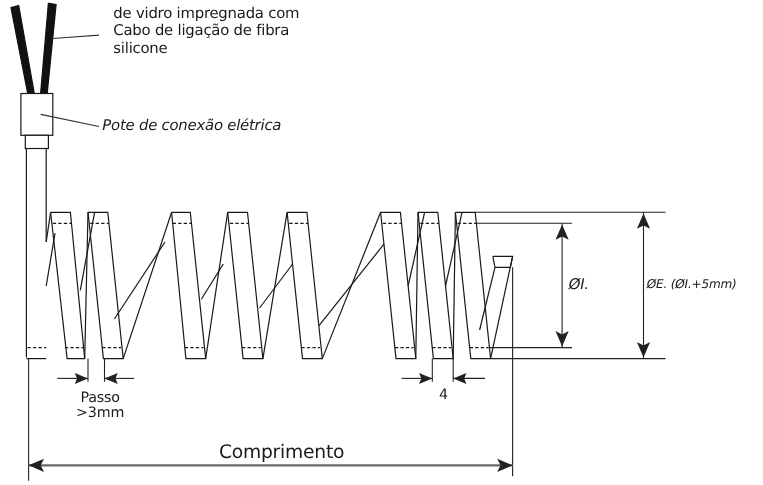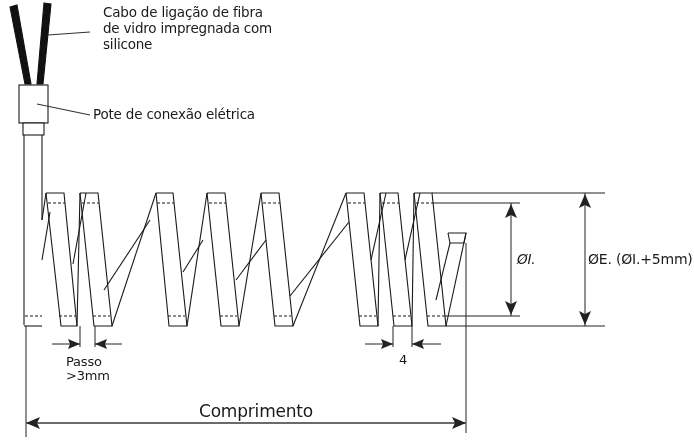--- a/index.html
+++ b/index.html
@@ -25,27 +25,27 @@
     .lbl {
       position: absolute;
       font-size: 13.5px;
       line-height: 16px;
       color: #1a1a1a;
       white-space: nowrap;
       letter-spacing: -0.2px;
     }
     .lbl-cable { left: 103px; top: 4px; }
     .lbl-cable span { display: block; }
-    .lbl-pote { left: 93px; top: 106px; }
-    .lbl-passo { left: 66px; top: 355px; text-align: left; width: 50px; font-size: 13px; line-height: 14px; }
+    .lbl-pote { left: 93px; top: 106px; font-style: italic; }
+    .lbl-passo { left: 66px; top: 355px; text-align: center; width: 50px; font-size: 13px; line-height: 14px; }
     .lbl-passo span { display: block; }
     .lbl-gap { left: 399px; top: 352px; font-size: 13px; }
     .lbl-len { left: 199px; top: 403px; font-size: 17px; }
     .lbl-di { left: 517px; top: 251px; font-size: 13.5px; font-style: italic; }
-    .lbl-de { left: 588px; top: 251px; font-size: 14px; }
+    .lbl-de { left: 588px; top: 251px; font-size: 11px; font-style: italic; }
   </style>
 </head>
 <body>
 
 <svg class="diagram" viewBox="0 0 694 441" xmlns="http://www.w3.org/2000/svg">
   <g fill="none" stroke="#1a1a1a" stroke-width="1.1" stroke-linejoin="miter">
 
     <g>
       <polygon points="10,7 17,5 31,84 25,84" fill="#111" stroke="#111"></polygon>
       <polygon points="44,3 51,4 43,84 37,84" fill="#111" stroke="#111"></polygon>
@@ -161,22 +161,22 @@
     <polygon points="511,204 505,218 511,215 517,218" fill="#222"></polygon>
     <polygon points="511,315 505,301 511,304 517,301" fill="#222"></polygon>
 
     <line x1="585" y1="193" x2="585" y2="326" stroke="#222"></line>
     <polygon points="585,194 579,208 585,205 591,208" fill="#222"></polygon>
     <polygon points="585,325 579,311 585,314 591,311" fill="#222"></polygon>
   </g>
 </svg>
 
 <div class="lbl lbl-cable">
+  <span>de vidro impregnada com</span>
   <span>Cabo de ligação de fibra</span>
-  <span>de vidro impregnada com</span>
   <span>silicone</span>
 </div>
 
 <div class="lbl lbl-pote">Pote de conexão elétrica</div>
 
 <div class="lbl lbl-passo">
   <span>Passo</span>
   <span>&gt;3mm</span>
 </div>
 

